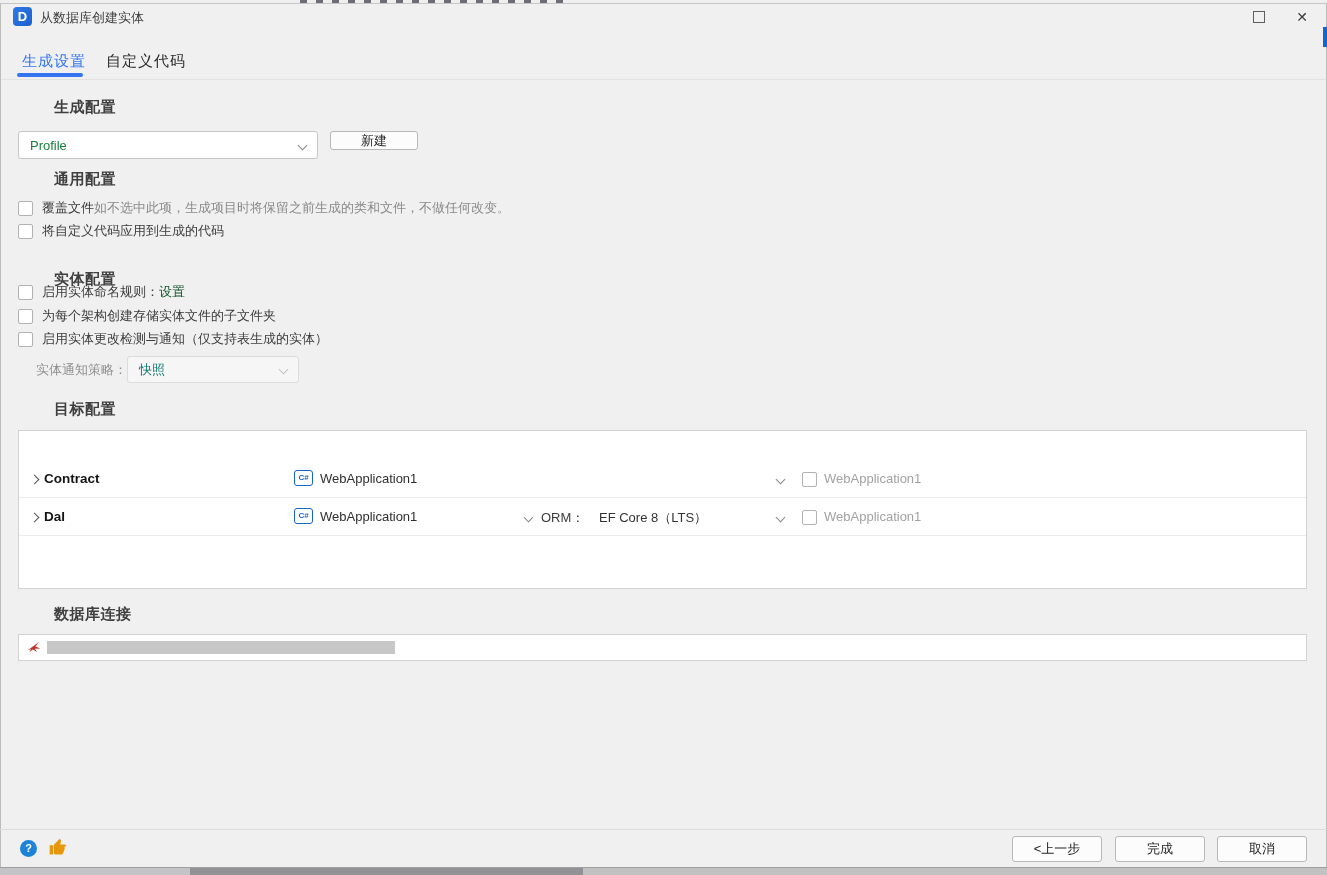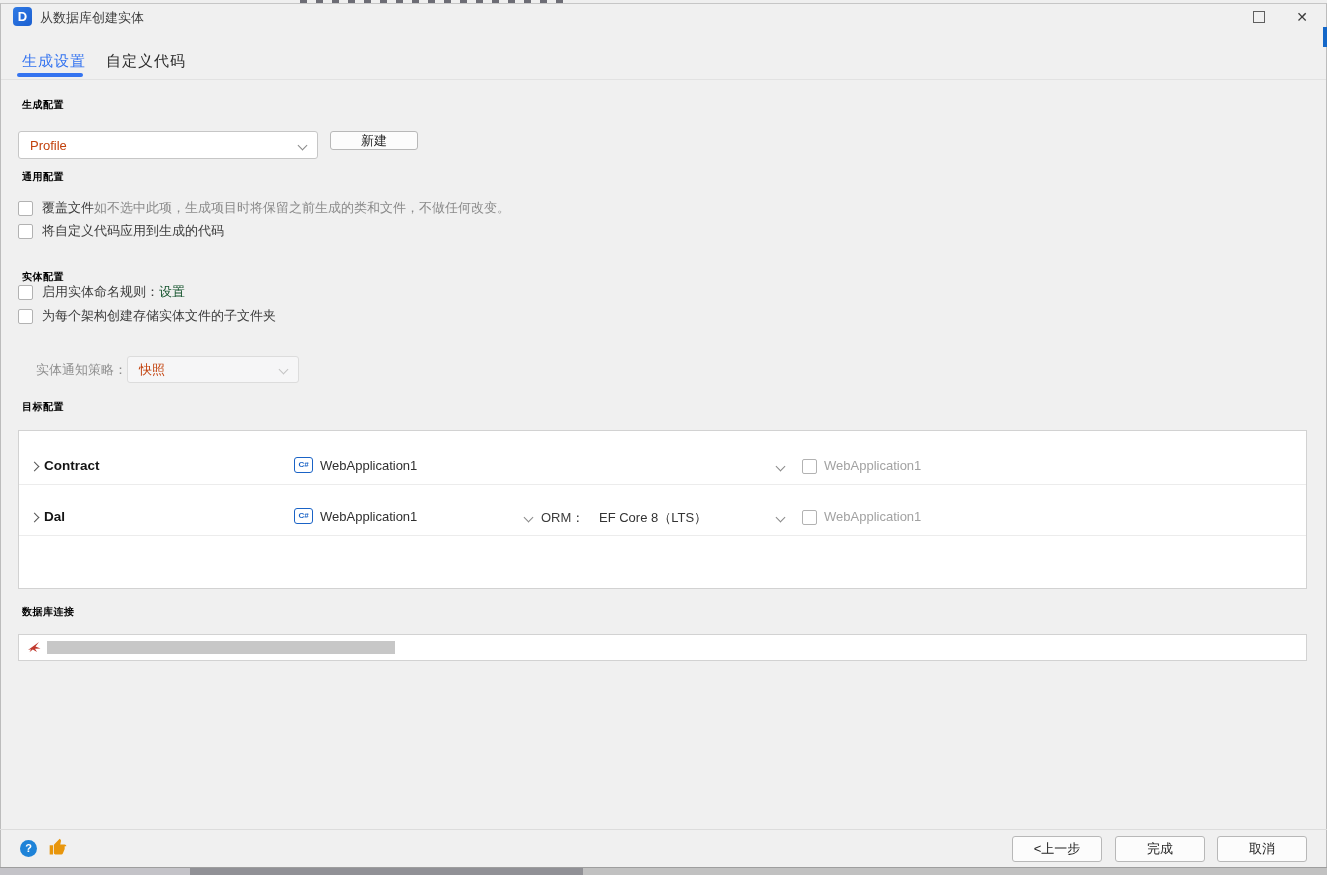--- a/index.html
+++ b/index.html
@@ -35,32 +35,32 @@
     display:flex;align-items:center;justify-content:center;}
 
   
   .tab{top:52px;font-size:15px;letter-spacing:1px;cursor:default;}
   .tab-active{left:22px;color:#3574f0;}
   .tab-idle{left:106px;color:#2b2b2b;}
   .tab-underline{left:17px;top:73px;width:66px;height:4px;border-radius:2px;background:#3574f0;}
   .tabs-divider{left:1px;top:79px;width:1325px;height:1px;background:#e2e2e2;}
 
   
-  .h1{font-size:10px;font-weight:bold;color:#000000;letter-spacing:.5px;}
+  .h1{font-size:15px;font-weight:bold;color:#404040;letter-spacing:.5px;margin-left:32px;}
   .cb{width:13px;height:13px;border:1px solid #b2b2b2;border-radius:2px;background:#fff;flex:0 0 auto;}
   .cbrow{display:flex;align-items:center;height:18px;font-size:13px;color:#3c3c3c;}
   .cbrow .lbl{margin-left:9px;}
   .hint{color:#8a8a8a;}
   .link{color:#14532d;cursor:pointer;}
   .chev-down{display:inline-block;width:6px;height:6px;border-right:1.4px solid #8a8a8a;
     border-bottom:1.4px solid #8a8a8a;transform:rotate(45deg);}
   .chev-right{display:inline-block;width:6px;height:6px;border-right:1.4px solid #555;
     border-bottom:1.4px solid #555;transform:rotate(-45deg);}
   .select{background:#fff;border:1px solid #c6c6c6;border-radius:3px;box-sizing:border-box;
-    display:flex;align-items:center;font-size:13px;color:#c2410c;padding:0 11px;cursor:default;}
+    display:flex;align-items:center;font-size:13px;color:#15803d;padding:0 11px;cursor:default;}
   .select .grow{flex:1;}
   .btn{background:#fcfcfc;border:1px solid #b8b8b8;border-radius:3px;box-sizing:border-box;
     font-size:13px;color:#222;display:flex;align-items:center;justify-content:center;cursor:default;}
 
   
   .h-gen{left:22px;top:98px;}
   .sel-profile{left:18px;top:131px;width:300px;height:28px;}
   .btn-new{left:330px;top:131px;width:88px;height:19px;}
 
   
@@ -68,21 +68,21 @@
   .row-overwrite{left:18px;top:199px;}
   .row-applycode{left:18px;top:222px;}
 
   
   .h-entity{left:22px;top:270px;}
   .row-naming{left:18px;top:283px;}
   .row-schema{left:18px;top:307px;}
   .row-detect{left:18px;top:330px;}
   .lbl-strategy{left:36px;top:361px;font-size:13px;color:#8e8e8e;}
   .sel-strategy{left:127px;top:356px;width:172px;height:27px;background:#f6f6f7;
-    border-color:#dcdcdc;color:#c2410c;}
+    border-color:#dcdcdc;color:#0f766e;}
   .sel-strategy .chev-down{border-color:#c4c4c4;}
 
   
   .h-target{left:22px;top:400px;}
   .ttable{left:18px;top:430px;width:1289px;height:159px;background:#fff;
     border:1px solid #d2d2d2;box-sizing:border-box;}
   .thead{position:absolute;left:0;top:0;width:100%;height:29px;background:#f2f2f3;
     border-bottom:1px solid #d8d8d8;box-sizing:border-box;font-size:13px;color:#7a7a7a;}
   .thead .vsep{position:absolute;top:0;width:1px;height:28px;background:#dadada;}
   .th-name{position:absolute;left:14px;top:6px;}
@@ -165,30 +165,34 @@
   <div class="abs h1 h-entity">实体配置</div>
   <div class="abs cbrow row-naming">
     <span class="cb"></span>
     <span class="lbl">启用实体命名规则：</span>
     <span class="link">设置</span>
   </div>
   <div class="abs cbrow row-schema">
     <span class="cb"></span>
     <span class="lbl">为每个架构创建存储实体文件的子文件夹</span>
   </div>
+  <div class="abs cbrow row-detect">
+    <span class="cb"></span>
+    <span class="lbl">启用实体更改检测与通知（仅支持表生成的实体）</span>
+  </div>
   <div class="abs lbl-strategy">实体通知策略：</div>
   <div class="abs select sel-strategy">
     <span class="grow">快照</span>
     <span class="chev-down"></span>
   </div>
 
   <div class="abs h1 h-target">目标配置</div>
   <div class="abs ttable">
 
-    <div class="trow" style="top:16px;padding-left:32px;">
+    <div class="trow" style="top:29px;padding-left:32px;">
       <span class="expander chev-right"></span>
       <span class="rname">Contract</span>
       <span class="cs-badge">C#</span>
       <span class="rproject">WebApplication1</span>
       <span class="pchev chev-down" style="left:758px;"></span>
       <span class="sync-cb cb"></span>
       <span class="sync-txt">WebApplication1</span>
     </div>
 
     <div class="trow" style="top:67px;">

